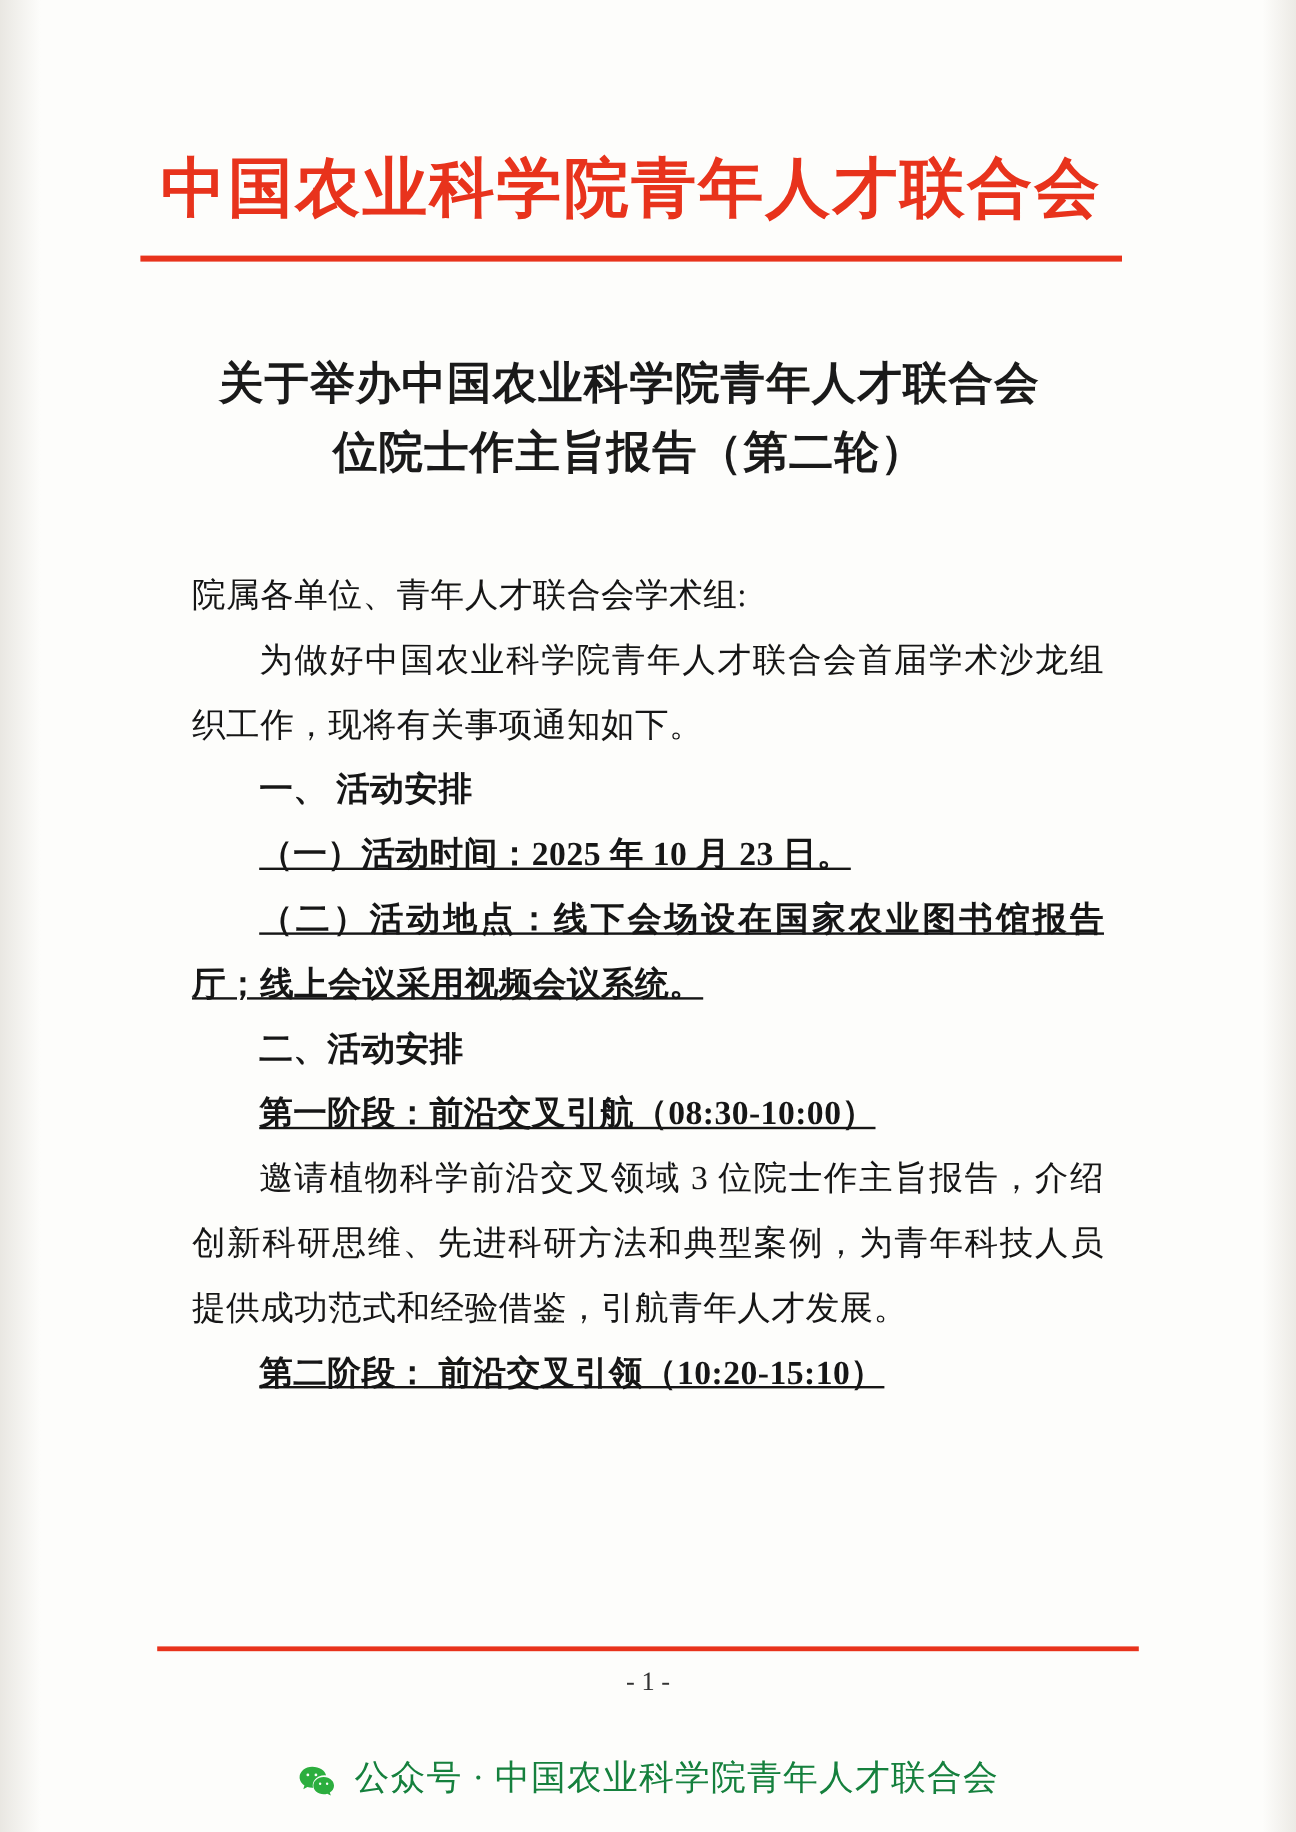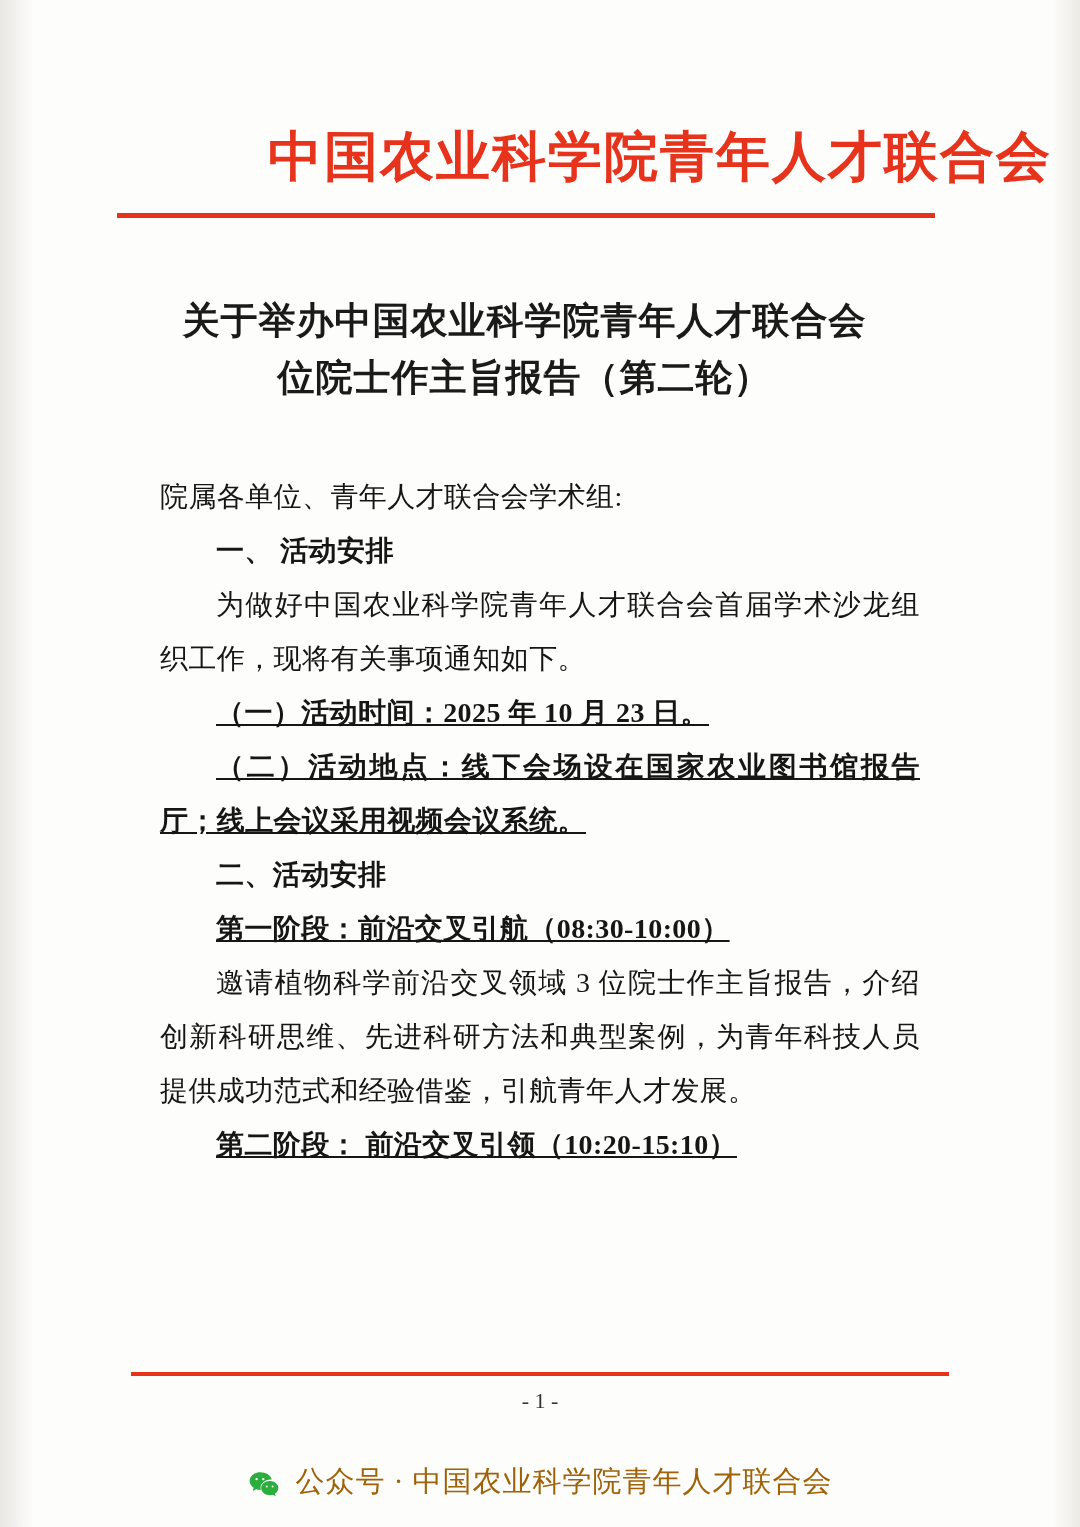--- a/index.html
+++ b/index.html
@@ -36,21 +36,21 @@
     width: 28px;
     background: linear-gradient(to left, #eceae5 0%, #fdfdfb 100%);
     pointer-events: none;
   }
 
   .letterhead {
     position: absolute;
     top: 128px;
     left: 0;
     width: 1052px;
-    text-align: right;
+    text-align: center;
   }
   .letterhead-title {
     color: #e8331c;
     font-family: "Liberation Serif", "DejaVu Serif", serif;
     font-weight: bold;
     font-size: 54px;
     letter-spacing: 2px;
     line-height: 1.1;
     white-space: nowrap;
   }
@@ -121,21 +121,21 @@
 
   .wechat-bar {
     position: absolute;
     top: 1462px;
     left: 0;
     width: 1080px;
     display: flex;
     align-items: center;
     justify-content: center;
     gap: 14px;
-    color: #a16207;
+    color: #15803d;
     font-size: 29px;
     letter-spacing: 1px;
   }
   .wechat-icon {
     width: 34px;
     height: 34px;
     display: inline-block;
     position: relative;
     top: 2px;
   }
@@ -150,22 +150,22 @@
     <div class="letterhead-rule"></div>
   </div>
 
   <div class="doc-title">
     <div>关于举办中国农业科学院青年人才联合会</div>
     <div>位院士作主旨报告（第二轮）</div>
   </div>
 
   <div class="body-block">
     <p class="p">院属各单位、青年人才联合会学术组:</p>
+    <p class="p indent">为做好中国农业科学院青年人才联合会首届学术沙龙组织工作，现将有关事项通知如下。</p>
     <p class="p heading-num">一、 活动安排</p>
-    <p class="p indent">为做好中国农业科学院青年人才联合会首届学术沙龙组织工作，现将有关事项通知如下。</p>
     <p class="p indent bold">（一）活动时间：2025 年 10 月 23 日。</p>
     <p class="p indent bold">（二）活动地点：线下会场设在国家农业图书馆报告厅；线上会议采用视频会议系统。</p>
     <p class="p heading-num">二、活动安排</p>
     <p class="p indent bold">第一阶段：前沿交叉引航（08:30-10:00）</p>
     <p class="p indent">邀请植物科学前沿交叉领域 3 位院士作主旨报告，介绍创新科研思维、先进科研方法和典型案例，为青年科技人员提供成功范式和经验借鉴，引航青年人才发展。</p>
     <p class="p indent bold">第二阶段： 前沿交叉引领（10:20-15:10）</p>
   </div>
 
   <div class="footer-rule"></div>
   <div class="page-number">- 1 -</div>

